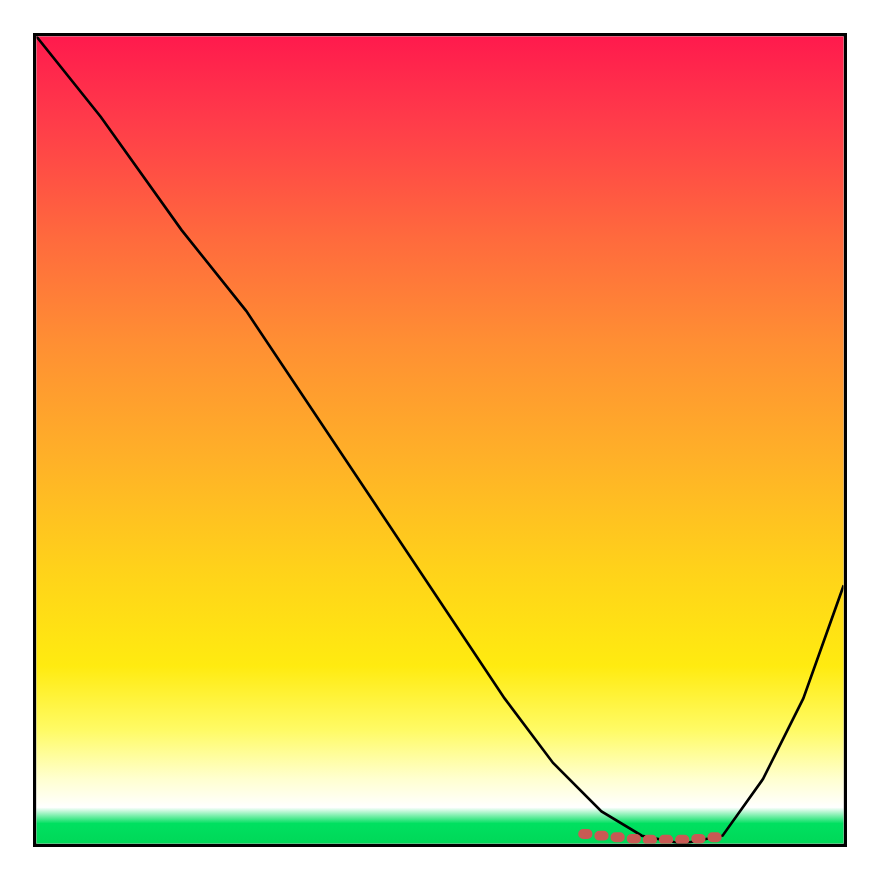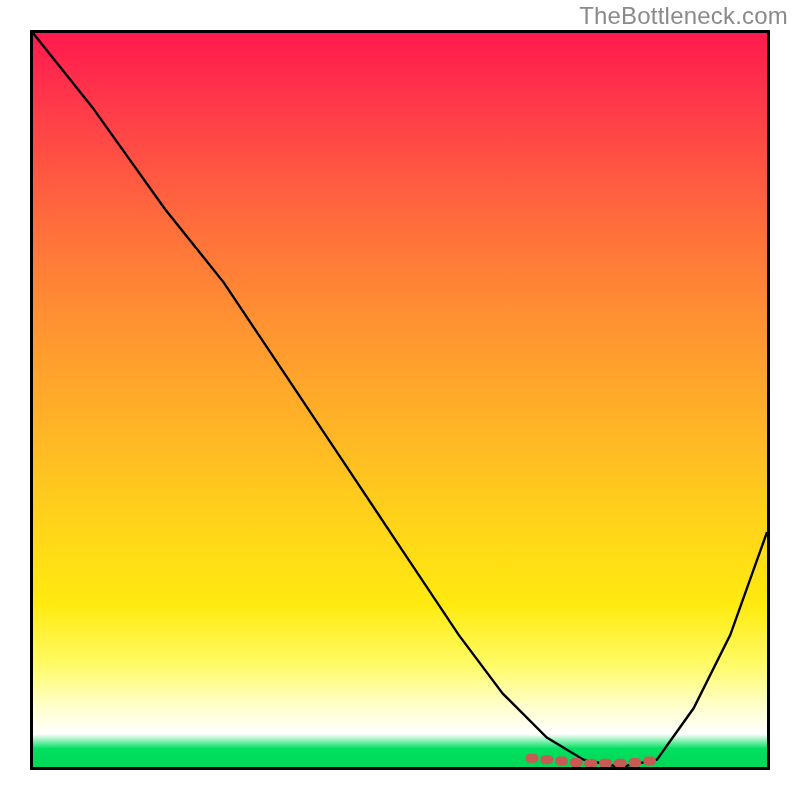--- a/index.html
+++ b/index.html
@@ -67,21 +67,20 @@
     stroke: #c85a54;
     stroke-width: 9;
     stroke-linecap: round;
     fill: none;
   }
 </style>
 </head>
 <body>
 
 <div class="container">
-  <div class="watermark">TheBottleneck.com</div>
 
   <div class="plot-area">
     <div class="gradient"></div>
 
     <svg class="curve" viewBox="0 0 734 734" preserveAspectRatio="none">
       <path class="line" d="M0.0 0.0 L58.7 73.4 L132.1 176.2 L190.8 249.6 L249.6 337.6 L308.3 425.7 L367.0 513.8 L425.7 601.9 L469.8 660.6 L513.8 704.6 L550.5 726.7 L587.2 734.0 L623.9 726.7 L660.6 675.3 L697.3 601.9 L734.0 499.1"></path>
       <g class="dots">
           <path d="M497.1 725.2 L501.1 725.2 M511.8 726.7 L515.8 726.7 M526.5 728.1 L530.5 728.1 M541.2 729.6 L545.2 729.6 M555.8 730.3 L559.8 730.3 M570.5 730.3 L574.5 730.3 M585.2 730.3 L589.2 730.3 M599.9 729.6 L603.9 729.6 M614.6 728.1 L618.6 728.1 "></path>
         </g>
     </svg>

